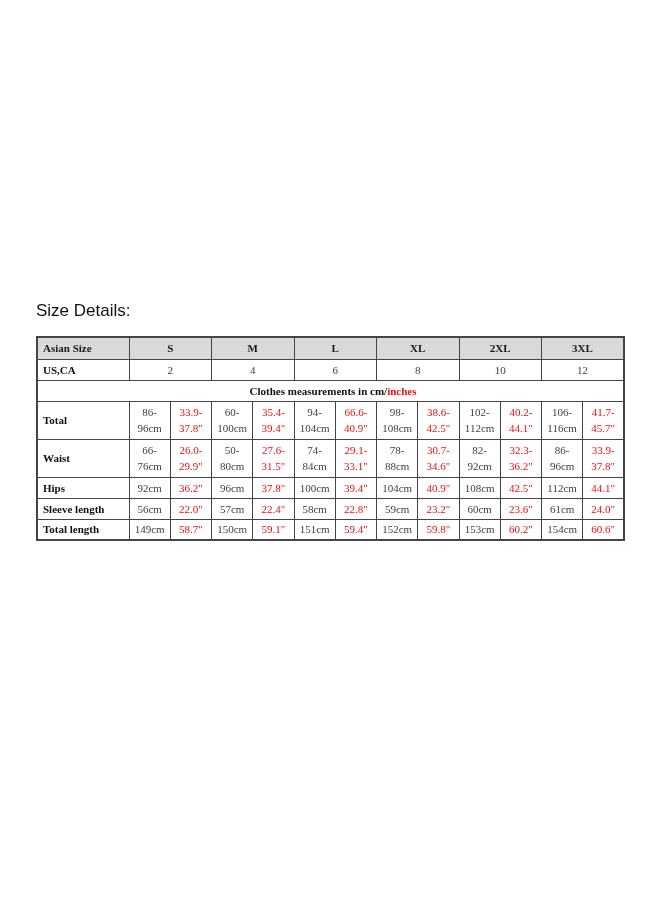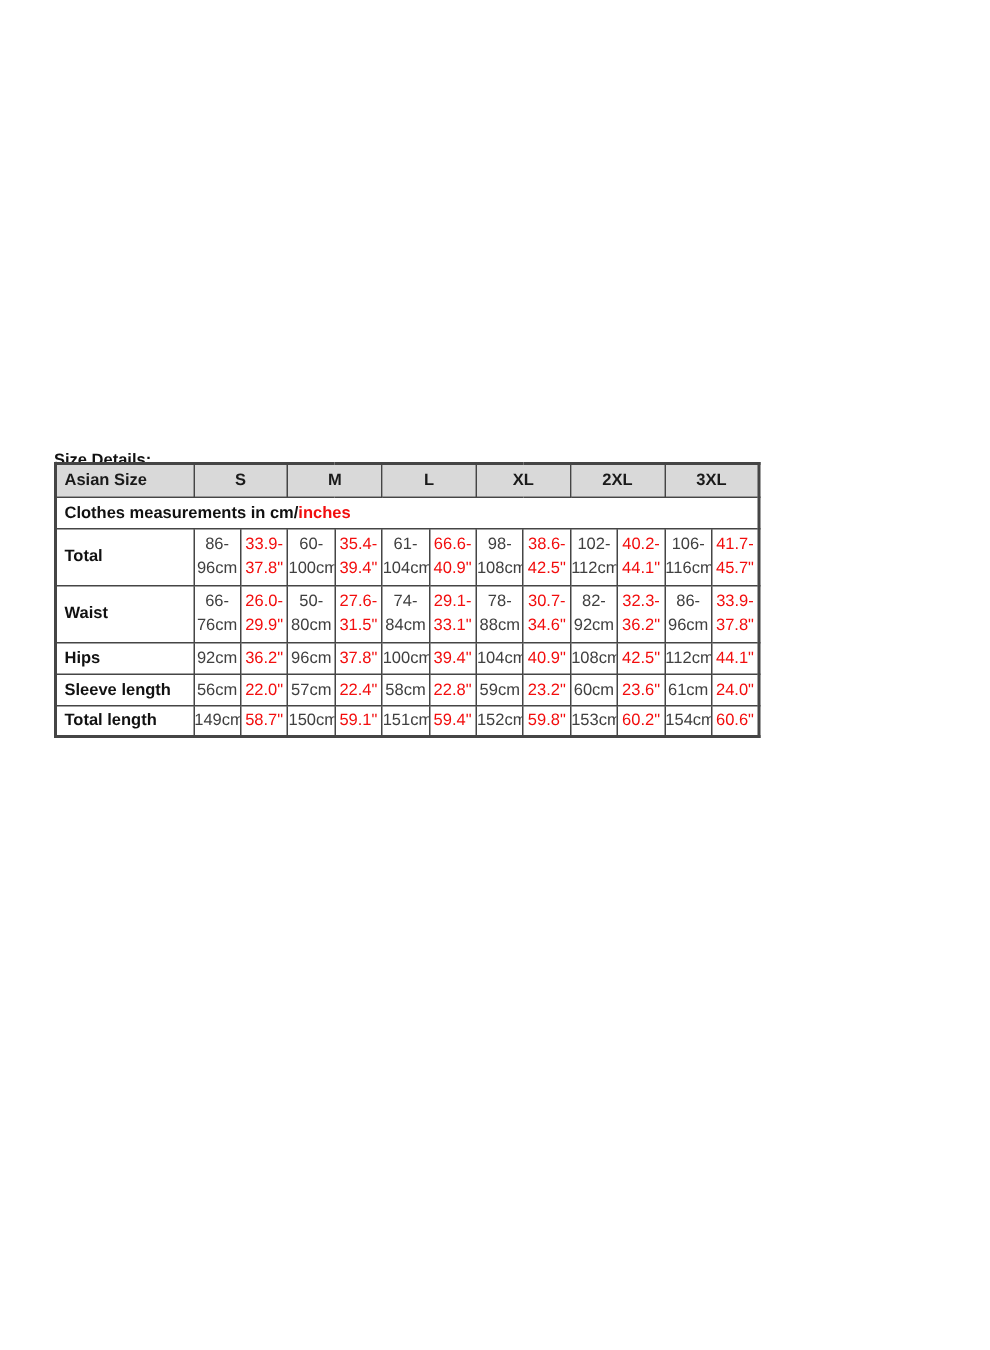--- a/index.html
+++ b/index.html
@@ -7,44 +7,45 @@
     --header-bg:#d9d9d9;
     --border:#454545;
     --value:#404040;
     --label:#111111;
   }
   html,body{margin:0;padding:0;background:#ffffff;}
   body{width:660px;height:900px;font-family:"Liberation Sans", sans-serif;}
   .page{position:relative;width:660px;height:900px;background:#fff;overflow:hidden;}
   .title{
     position:absolute;left:36px;top:301px;
-    font-size:11px;font-weight:bold;color:var(--label);
+    font-size:17px;font-weight:normal;color:var(--label);
   }
   table.size-chart{
-    position:absolute;left:36px;top:308px;width:471px;
+    position:absolute;left:36px;top:336px;width:589px;
     border-collapse:collapse;table-layout:fixed;
     border:2px solid var(--border);
+    font-family:Liberation Serif, serif;
   }
   .size-chart th,.size-chart td{
     border:1.5px solid var(--border);
     font-size:11px;padding:0;vertical-align:middle;
     overflow:hidden;white-space:nowrap;
   }
   .size-chart col.label-col{width:92px;}
   .size-chart thead tr{height:22px;}
   .size-chart tr.size-row{height:21px;}
   .size-chart tr.section-row{height:21px;}
   .size-chart tr.meas-row{height:21px;}
   .size-chart tr.meas-row.two-line{height:38px;}
   .size-chart th{background:var(--header-bg);font-weight:bold;color:#1a1a1a;text-align:center;}
   .size-chart th.label-cell{text-align:left;padding-left:5px;}
   .size-chart td.label-cell{font-weight:bold;color:var(--label);text-align:left;padding-left:5px;}
   .size-chart td.value-cell{text-align:center;color:var(--value);line-height:16px;}
   .size-chart td.inch-cell{color:var(--red);}
-  .size-chart td.section-cell{font-weight:bold;color:var(--label);text-align:left;padding-left:5px;}
+  .size-chart td.section-cell{font-weight:bold;color:var(--label);text-align:center;padding-left:5px;}
   .section-red{color:var(--red);}
 </style>
 </head>
 <body>
 
 <div class="page">
   <div class="title">Size Details:</div>
 
   <table class="size-chart">
     <colgroup>
@@ -67,30 +68,39 @@
           <th class="label-cell">Asian Size</th>
           <th class="size-cell" colspan="2">S</th>
           <th class="size-cell" colspan="2">M</th>
           <th class="size-cell" colspan="2">L</th>
           <th class="size-cell" colspan="2">XL</th>
           <th class="size-cell" colspan="2">2XL</th>
           <th class="size-cell" colspan="2">3XL</th>
         </tr>
       </thead>
     <tbody>
+        <tr class="size-row">
+          <td class="label-cell">US,CA</td>
+          <td class="value-cell" colspan="2">2</td>
+          <td class="value-cell" colspan="2">4</td>
+          <td class="value-cell" colspan="2">6</td>
+          <td class="value-cell" colspan="2">8</td>
+          <td class="value-cell" colspan="2">10</td>
+          <td class="value-cell" colspan="2">12</td>
+        </tr>
         <tr class="section-row">
           <td class="section-cell" colspan="13"><span>Clothes measurements in cm/</span><span class="section-red">inches</span></td>
         </tr>
         <tr class="meas-row two-line">
           <td class="label-cell">Total</td>
           <td class="value-cell"><span>86-</span><br><span>96cm</span></td>
           <td class="value-cell inch-cell"><span>33.9-</span><br><span>37.8"</span></td>
           <td class="value-cell"><span>60-</span><br><span>100cm</span></td>
           <td class="value-cell inch-cell"><span>35.4-</span><br><span>39.4"</span></td>
-          <td class="value-cell"><span>61-</span><br><span>104cm</span></td>
+          <td class="value-cell"><span>94-</span><br><span>104cm</span></td>
           <td class="value-cell inch-cell"><span>66.6-</span><br><span>40.9"</span></td>
           <td class="value-cell"><span>98-</span><br><span>108cm</span></td>
           <td class="value-cell inch-cell"><span>38.6-</span><br><span>42.5"</span></td>
           <td class="value-cell"><span>102-</span><br><span>112cm</span></td>
           <td class="value-cell inch-cell"><span>40.2-</span><br><span>44.1"</span></td>
           <td class="value-cell"><span>106-</span><br><span>116cm</span></td>
           <td class="value-cell inch-cell"><span>41.7-</span><br><span>45.7"</span></td>
         </tr>
         <tr class="meas-row two-line">
           <td class="label-cell">Waist</td>

